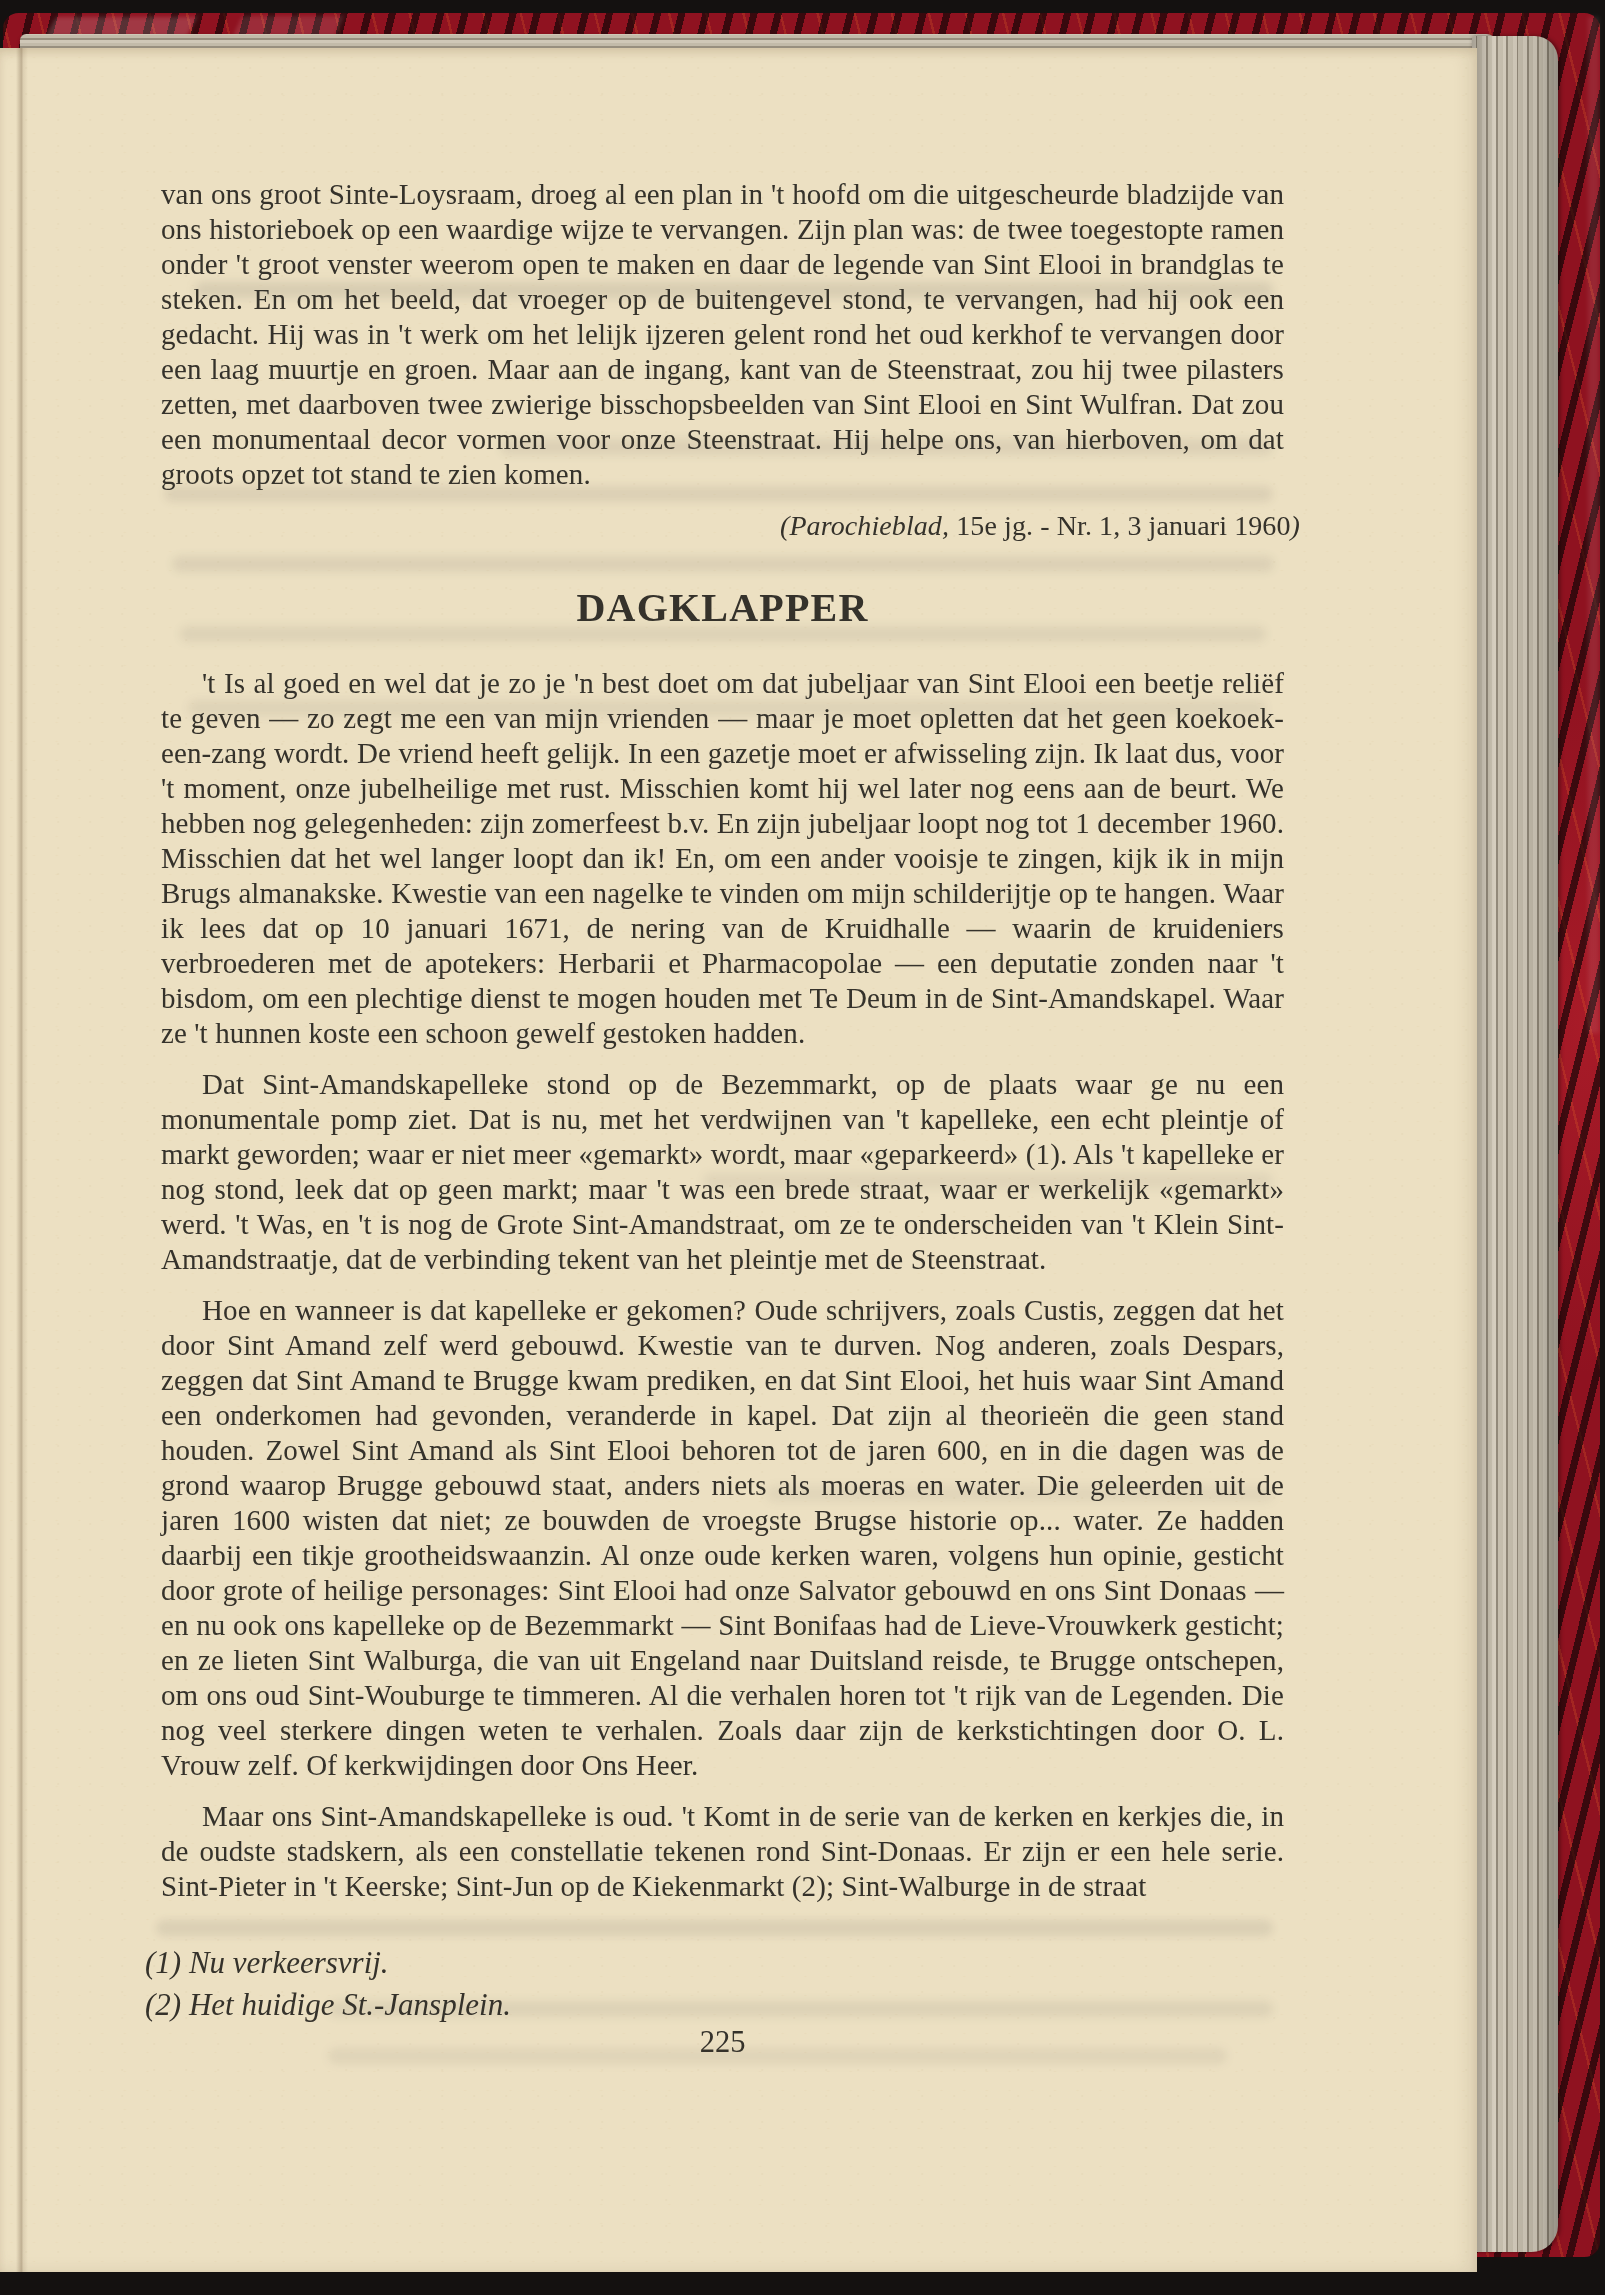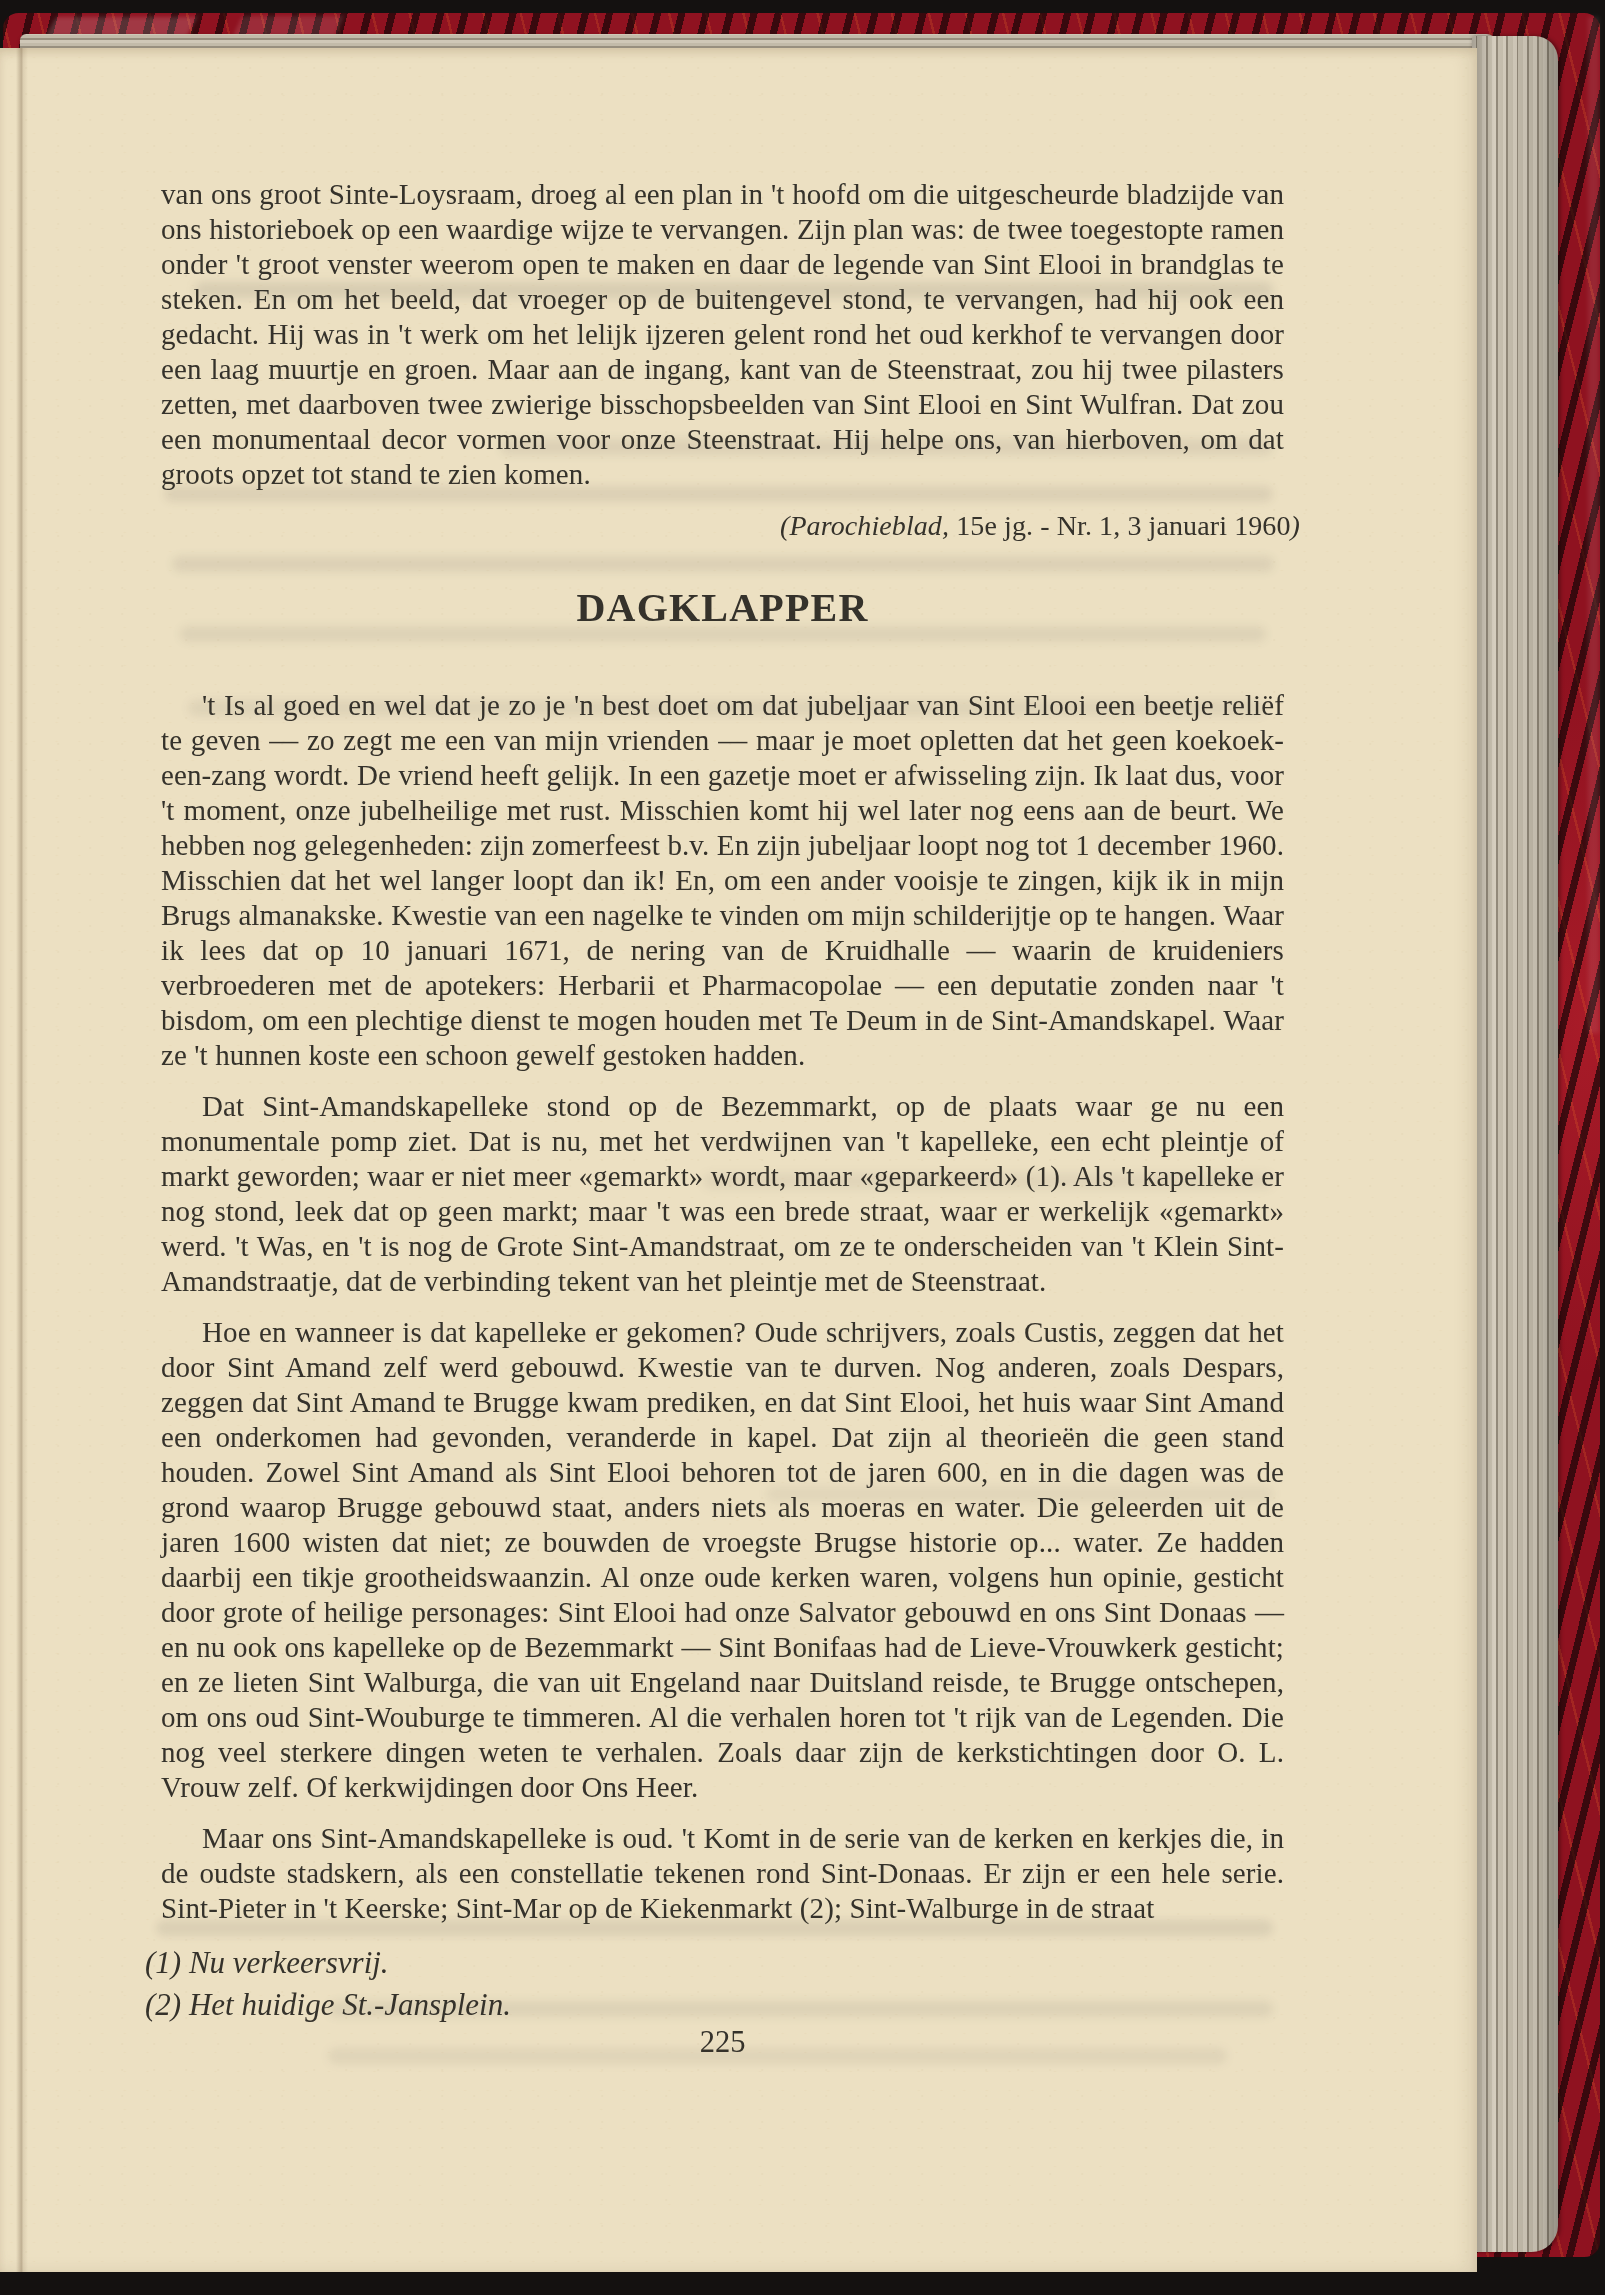--- a/index.html
+++ b/index.html
@@ -40,21 +40,21 @@
   .gutter{position:absolute;left:15.6px;top:0;bottom:0;width:12.5px;
       background:linear-gradient(90deg, rgba(90,66,40,0) 0%, rgba(90,66,40,.30) 45%,
                  rgba(90,66,40,.10) 62%, rgba(90,66,40,0) 100%);}
   
   .text-col{position:absolute;left:145px;top:113px;width:1155px;
       font-size:29px;line-height:35px;text-align:justify;letter-spacing:0.1px;}
   .text-col p{margin:16px;}
   .text-col p.indent{text-indent:41px;}
   .attribution{margin-top:14px;text-align:right;font-size:28px;}
   .attribution .ital{font-style:italic;}
-  h2.heading{margin:44px 0 60px;text-align:center;font-size:40px;line-height:41px;
+  h2.heading{margin:44px 0 38px;text-align:center;font-size:40px;line-height:41px;
       font-weight:bold;letter-spacing:1.2px;}
   .footnotes{position:absolute;left:145px;top:1894px;width:1155px;
       font-style:italic;font-size:31px;line-height:42px;text-align:left;}
   .pagenum{position:absolute;left:145px;top:1977px;width:1155px;text-align:center;
       font-size:30.5px;}
   
   .ghost{position:absolute;height:15.6px;border-radius:7.8px;background:rgba(100,96,88,.15);
       filter:blur(4.7px);}
 </style>
 </head>
@@ -88,21 +88,21 @@
     <div class="text-col">
       <p>van ons groot Sinte-Loysraam, droeg al een plan in 't hoofd om die uitgescheurde bladzijde van ons historieboek op een waardige wijze te vervangen. Zijn plan was: de twee toegestopte ramen onder 't groot venster weerom open te maken en daar de legende van Sint Elooi in brandglas te steken. En om het beeld, dat vroeger op de buitengevel stond, te vervangen, had hij ook een gedacht. Hij was in 't werk om het lelijk ijzeren gelent rond het oud kerkhof te vervangen door een laag muurtje en groen. Maar aan de ingang, kant van de Steenstraat, zou hij twee pilasters zetten, met daarboven twee zwierige bisschopsbeelden van Sint Elooi en Sint Wulfran. Dat zou een monumentaal decor vormen voor onze Steenstraat. Hij helpe ons, van hierboven, om dat groots opzet tot stand te zien komen.</p>
 
       <div class="attribution"><span class="ital">(Parochieblad,</span><span> 15e jg. - Nr. 1, 3 januari 1960</span><span class="ital">)</span></div>
 
       <h2 class="heading">DAGKLAPPER</h2>
 
       <p class="indent">'t Is al goed en wel dat je zo je 'n best doet om dat jubeljaar van Sint Elooi een beetje reliëf te geven — zo zegt me een van mijn vrienden — maar je moet opletten dat het geen koekoek-een-zang wordt. De vriend heeft gelijk. In een gazetje moet er afwisseling zijn. Ik laat dus, voor 't moment, onze jubelheilige met rust. Misschien komt hij wel later nog eens aan de beurt. We hebben nog gelegenheden: zijn zomerfeest b.v. En zijn jubeljaar loopt nog tot 1 december 1960. Misschien dat het wel langer loopt dan ik! En, om een ander vooisje te zingen, kijk ik in mijn Brugs almanakske. Kwestie van een nagelke te vinden om mijn schilderijtje op te hangen. Waar ik lees dat op 10 januari 1671, de nering van de Kruidhalle — waarin de kruideniers verbroederen met de apotekers: Herbarii et Pharmacopolae — een deputatie zonden naar 't bisdom, om een plechtige dienst te mogen houden met Te Deum in de Sint-Amandskapel. Waar ze 't hunnen koste een schoon gewelf gestoken hadden.</p>
       <p class="indent">Dat Sint-Amandskapelleke stond op de Bezemmarkt, op de plaats waar ge nu een monumentale pomp ziet. Dat is nu, met het verdwijnen van 't kapelleke, een echt pleintje of markt geworden; waar er niet meer «gemarkt» wordt, maar «geparkeerd» (1). Als 't kapelleke er nog stond, leek dat op geen markt; maar 't was een brede straat, waar er werkelijk «gemarkt» werd. 't Was, en 't is nog de Grote Sint-Amandstraat, om ze te onderscheiden van 't Klein Sint-Amandstraatje, dat de verbinding tekent van het pleintje met de Steenstraat.</p>
       <p class="indent">Hoe en wanneer is dat kapelleke er gekomen? Oude schrijvers, zoals Custis, zeggen dat het door Sint Amand zelf werd gebouwd. Kwestie van te durven. Nog anderen, zoals Despars, zeggen dat Sint Amand te Brugge kwam prediken, en dat Sint Elooi, het huis waar Sint Amand een onderkomen had gevonden, veranderde in kapel. Dat zijn al theorieën die geen stand houden. Zowel Sint Amand als Sint Elooi behoren tot de jaren 600, en in die dagen was de grond waarop Brugge gebouwd staat, anders niets als moeras en water. Die geleerden uit de jaren 1600 wisten dat niet; ze bouwden de vroegste Brugse historie op... water. Ze hadden daarbij een tikje grootheidswaanzin. Al onze oude kerken waren, volgens hun opinie, gesticht door grote of heilige personages: Sint Elooi had onze Salvator gebouwd en ons Sint Donaas — en nu ook ons kapelleke op de Bezemmarkt — Sint Bonifaas had de Lieve-Vrouwkerk gesticht; en ze lieten Sint Walburga, die van uit Engeland naar Duitsland reisde, te Brugge ontschepen, om ons oud Sint-Wouburge te timmeren. Al die verhalen horen tot 't rijk van de Legenden. Die nog veel sterkere dingen weten te verhalen. Zoals daar zijn de kerkstichtingen door O. L. Vrouw zelf. Of kerkwijdingen door Ons Heer.</p>
-      <p class="indent">Maar ons Sint-Amandskapelleke is oud. 't Komt in de serie van de kerken en kerkjes die, in de oudste stadskern, als een constellatie tekenen rond Sint-Donaas. Er zijn er een hele serie. Sint-Pieter in 't Keerske; Sint-Mar op de Kiekenmarkt (2); Sint-Walburge in de straat</p>
+      <p class="indent">Maar ons Sint-Amandskapelleke is oud. 't Komt in de serie van de kerken en kerkjes die, in de oudste stadskern, als een constellatie tekenen rond Sint-Donaas. Er zijn er een hele serie. Sint-Pieter in 't Keerske; Sint-Jun op de Kiekenmarkt (2); Sint-Walburge in de straat</p>
     </div>
 
     <div class="footnotes">
       <div>(1) Nu verkeersvrij.</div>
       <div>(2) Het huidige St.-Jansplein.</div>
     </div>
 
     <div class="pagenum">225</div>
   </div>
 

